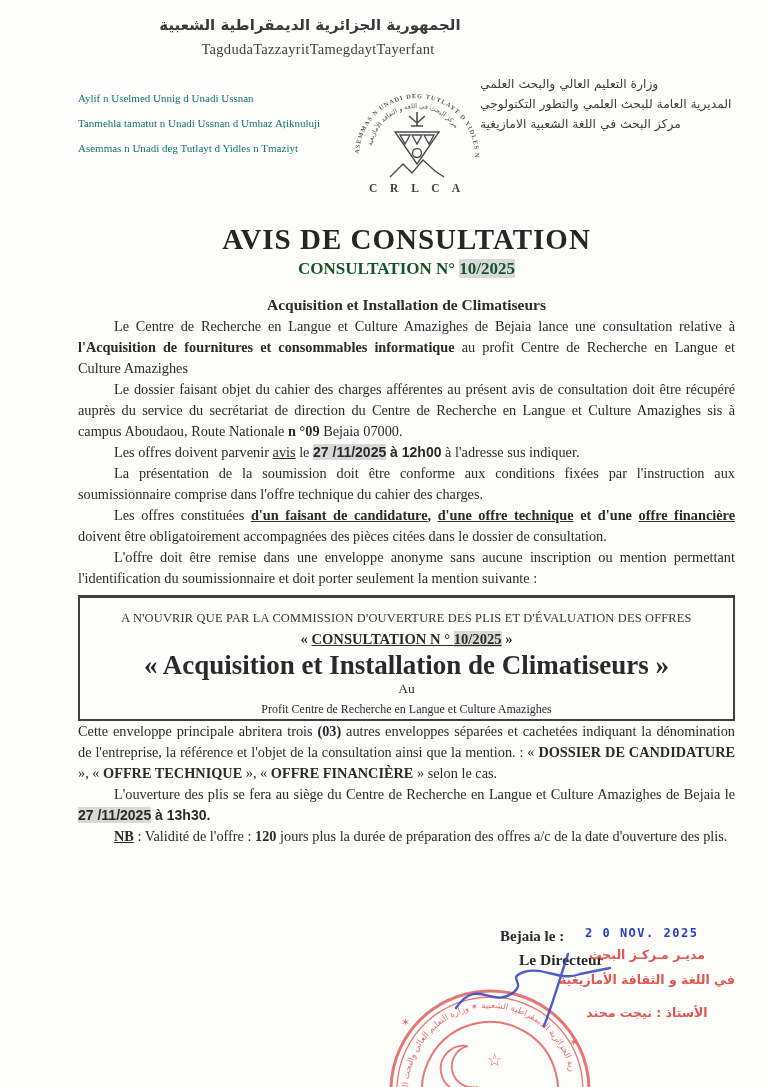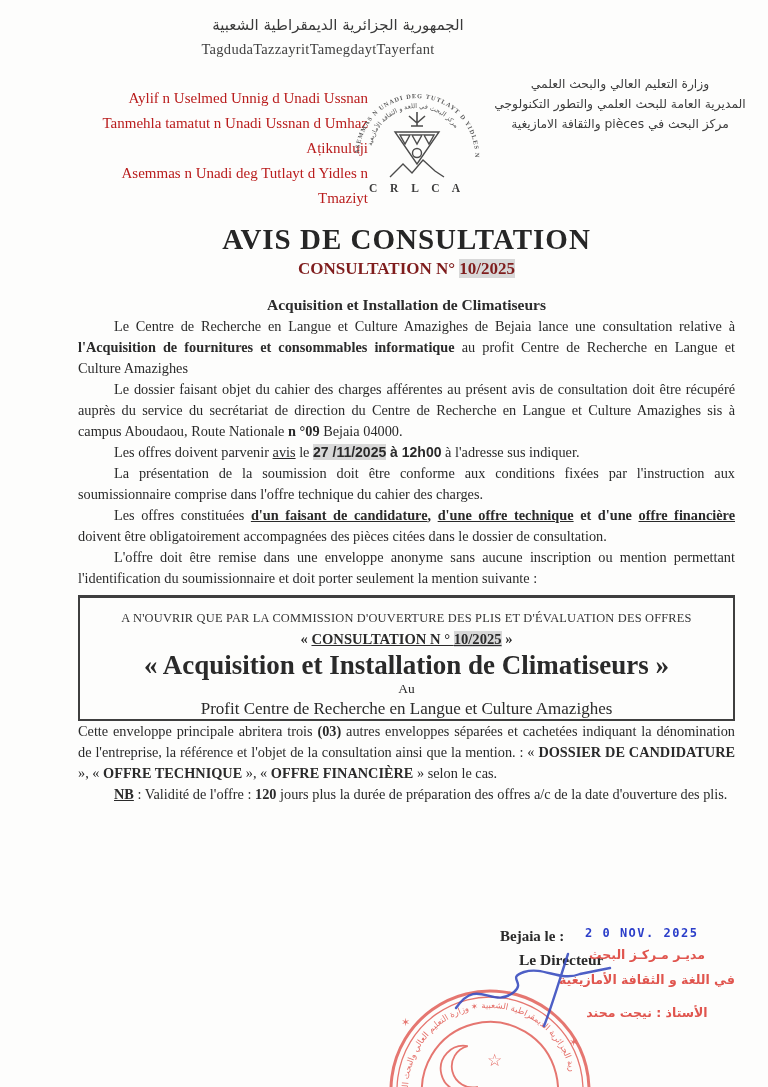--- a/index.html
+++ b/index.html
@@ -4,52 +4,52 @@
 <style>
   html,body{margin:0;padding:0;}
   body{
     width:768px;height:1087px;position:relative;overflow:hidden;
     background:#fdfdfc;color:#2a2a2a;
     font-family:"Liberation Serif", serif;
   }
   .abs{position:absolute;}
   
   .rep-ar{top:16px;left:0;width:620px;text-align:center;
-    font-family:"DejaVu Sans",sans-serif;font-size:15px;font-weight:normal;color:#3a3a3a;margin-left:28px;}
+    font-family:"DejaVu Sans",sans-serif;font-size:15px;font-weight:bold;color:#3a3a3a;}
   .rep-ber{top:41px;left:0;width:636px;text-align:center;
     font-size:14.5px;color:#3f3f3f;letter-spacing:.3px;}
   
-  .hdr-left{top:86px;left:78px;width:290px;font-size:15px;line-height:25px;color:#b91c1c;text-align:right;}
-  .hdr-right{top:74px;right:8px;width:280px;text-align:center;direction:rtl;
+  .hdr-left{top:86px;left:78px;width:290px;font-size:11px;line-height:25px;color:#0f766e;}
+  .hdr-right{top:74px;right:8px;width:280px;text-align:left;direction:rtl;
     font-family:"DejaVu Sans",sans-serif;font-size:12.3px;line-height:20px;color:#3d3d3d;}
   .logo-wrap{top:74px;left:342px;width:150px;height:132px;}
   
   .main-col{top:222px;left:78px;width:657px;}
   .h1{text-align:center;font-size:29px;font-weight:bold;letter-spacing:1px;line-height:34px;color:#262626;}
-  .h2{text-align:center;font-size:17px;font-weight:bold;line-height:26px;color:#7f1d1d;}
+  .h2{text-align:center;font-size:17px;font-weight:bold;line-height:26px;color:#14532d;}
   .h3{text-align:center;font-size:15.5px;font-weight:bold;line-height:22px;margin-top:12px;color:#2c2c2c;}
   p.para{margin:0;font-size:14.3px;line-height:21px;text-align:justify;text-indent:36px;}
   p.noindent{text-indent:0;}
   .mt1{margin-top:18px;}
   .mt2{margin-top:24px;}
   .mt3{margin-top:12px;}
   .mt4{margin-top:10px;}
   b,.b{font-weight:bold;}
   .u{text-decoration:underline;}
   .bu{font-weight:bold;text-decoration:underline;}
   .hl{background:#d8d8d8;}
   .sansb{font-family:"Liberation Sans",sans-serif;font-weight:bold;font-size:14px;}
   
   .mention-box{margin-top:6px;border:2px solid #3f3f3f;border-top-width:3px;
     text-align:center;padding:11px 8px 0 8px;}
   .box-l1{font-size:12.4px;letter-spacing:.2px;line-height:18px;color:#333;}
   .box-l2{font-size:14.6px;font-weight:bold;line-height:24px;}
   .box-l3{font-size:27px;font-weight:bold;line-height:28px;}
   .box-l4{font-size:13.5px;line-height:20px;}
-  .box-l5{font-size:17px;line-height:20px;}
+  .box-l5{font-size:12px;line-height:20px;}
   
   .bejaia{top:928px;left:500px;font-size:15px;font-weight:bold;}
   .datestamp{top:926px;left:585px;font-family:"DejaVu Sans Mono",monospace;
     font-weight:bold;font-size:12px;letter-spacing:1.5px;color:#2b3ec9;}
   .director{top:951px;left:519px;font-size:15.5px;font-weight:bold;}
   .red-block{top:942px;right:6px;width:230px;text-align:center;direction:rtl;
     font-family:"DejaVu Sans",sans-serif;font-weight:bold;font-size:12.5px;
     line-height:25px;color:#e0554e;}
   .stamp-wrap{top:966px;left:383px;width:214px;height:121px;}
   .sig-wrap{top:948px;left:448px;width:175px;height:85px;}
@@ -62,21 +62,21 @@
 
 <div class="abs hdr-left">
   <div>Aylif n Uselmed Unnig d Unadi Ussnan</div>
   <div>Tanmehla tamatut n Unadi Ussnan d Umhaz Aṭiknuluji</div>
   <div>Asemmas n Unadi deg Tutlayt d Yidles n Tmaziyt</div>
 </div>
 
 <div class="abs hdr-right">
   <div>وزارة التعليم العالي والبحث العلمي</div>
   <div>المديرية العامة للبحث العلمي والتطور التكنولوجي</div>
-  <div>مركز البحث في pièces والثقافة الامازيغية</div>
+  <div>مركز البحث في اللغة الشعبية الامازيغية</div>
 </div>
 
 <div class="abs logo-wrap">
   <svg width="150" height="132" viewBox="0 0 150 132">
     <defs>
       <path id="arcOuter" d="M 17,82 A 58,58 0 1 1 133,82"></path>
       <path id="arcInner" d="M 29,80 A 46,46 0 1 1 121,80"></path>
     </defs>
     <text font-size="6.3" fill="#5a5a5a" letter-spacing="1" font-family="Liberation Serif, serif" font-weight="bold">
       <textPath href="#arcOuter" startOffset="2">ASEMMAS N UNADI DEG TUTLAYT D YIDLES N TMAZIYT</textPath>
@@ -103,40 +103,41 @@
 </div>
 
 <div class="abs main-col">
 
   <div class="h1">AVIS DE CONSULTATION</div>
   <div class="h2"><span>CONSULTATION N° </span><span class="hl">10/2025</span></div>
   <div class="h3">Acquisition et Installation de Climatiseurs</div>
 
   <p class="para mt1"><span>Le Centre de Recherche en Langue et Culture Amazighes de Bejaia lance une consultation relative à </span><b>l'Acquisition de fournitures et consommables informatique</b><span> au profit Centre de Recherche en Langue et Culture Amazighes</span></p>
 
-  <p class="para mt2"><span>Le dossier faisant objet du cahier des charges afférentes au présent avis de consultation doit être récupéré auprès du service du secrétariat de direction du Centre de Recherche en Langue et Culture Amazighes sis à campus Aboudaou, Route Nationale </span><b>n °09</b><span> Bejaia 04000.</span></p>
+  <p class="para mt2"><span>Le dossier faisant objet du cahier des charges afférentes au présent avis de consultation doit être récupéré auprès du service du secrétariat de direction du Centre de Recherche en Langue et Culture Amazighes sis à campus Aboudaou, Route Nationale </span><b>n °09</b><span> Bejaia 07000.</span></p>
 
   <p class="para"><span>Les offres doivent parvenir </span><span class="u">avis</span><span> le </span><span class="sansb hl">27 /11/2025</span><span class="sansb"> à 12h00</span><span> à l'adresse sus indiquer.</span></p>
 
   <p class="para"><span>La présentation de la soumission doit être conforme aux conditions fixées par l'instruction aux soumissionnaire comprise dans l'offre technique du cahier des charges.</span></p>
 
   <p class="para"><span>Les offres constituées </span><span class="bu">d'un faisant de candidature</span><b>, </b><span class="bu">d'une offre technique</span><b> et d'une </b><span class="bu">offre financière</span><span> doivent être obligatoirement accompagnées des pièces citées dans le dossier de consultation.</span></p>
 
   <p class="para"><span>L'offre doit être remise dans une enveloppe anonyme sans aucune inscription ou mention permettant l'identification du soumissionnaire et doit porter seulement la mention suivante :</span></p>
 
   <div class="mention-box">
     <div class="box-l1">A N'OUVRIR QUE PAR LA COMMISSION D'OUVERTURE DES PLIS ET D'ÉVALUATION DES OFFRES</div>
     <div class="box-l2"><span>« </span><span class="u">CONSULTATION N ° </span><span class="u hl">10/2025</span><span> »</span></div>
     <div class="box-l3"><span>« </span><span>Acquisition et Installation de Climatiseurs</span><span> »</span></div>
     <div class="box-l4">Au</div>
     <div class="box-l5">Profit Centre de Recherche en Langue et Culture Amazighes</div>
   </div>
 
   <p class="para noindent mt3"><span>Cette enveloppe principale abritera trois </span><b>(03)</b><span> autres enveloppes séparées et cachetées indiquant la dénomination de l'entreprise, la référence et l'objet de la consultation ainsi que la mention. : « </span><b>DOSSIER DE CANDIDATURE</b><span> », « </span><b>OFFRE TECHNIQUE</b><span> », « </span><b>OFFRE FINANCIÈRE</b><span> » selon le cas.</span></p>
 
+  <p class="para"><span>L'ouverture des plis se fera au siège du Centre de Recherche en Langue et Culture Amazighes de Bejaia le </span><span class="sansb hl">27 /11/2025</span><span class="sansb"> à 13h30.</span></p>
 
   <p class="para mt4"><span class="bu">NB</span><span> : Validité de l'offre : </span><b>120</b><span> jours plus la durée de préparation des offres a/c de la date d'ouverture des plis.</span></p>
 
 </div>
 
 <div class="abs bejaia">Bejaia le :</div>
 <div class="abs datestamp">2 0 NOV. 2025</div>
 <div class="abs director">Le Directeur</div>
 
 <div class="abs red-block">

